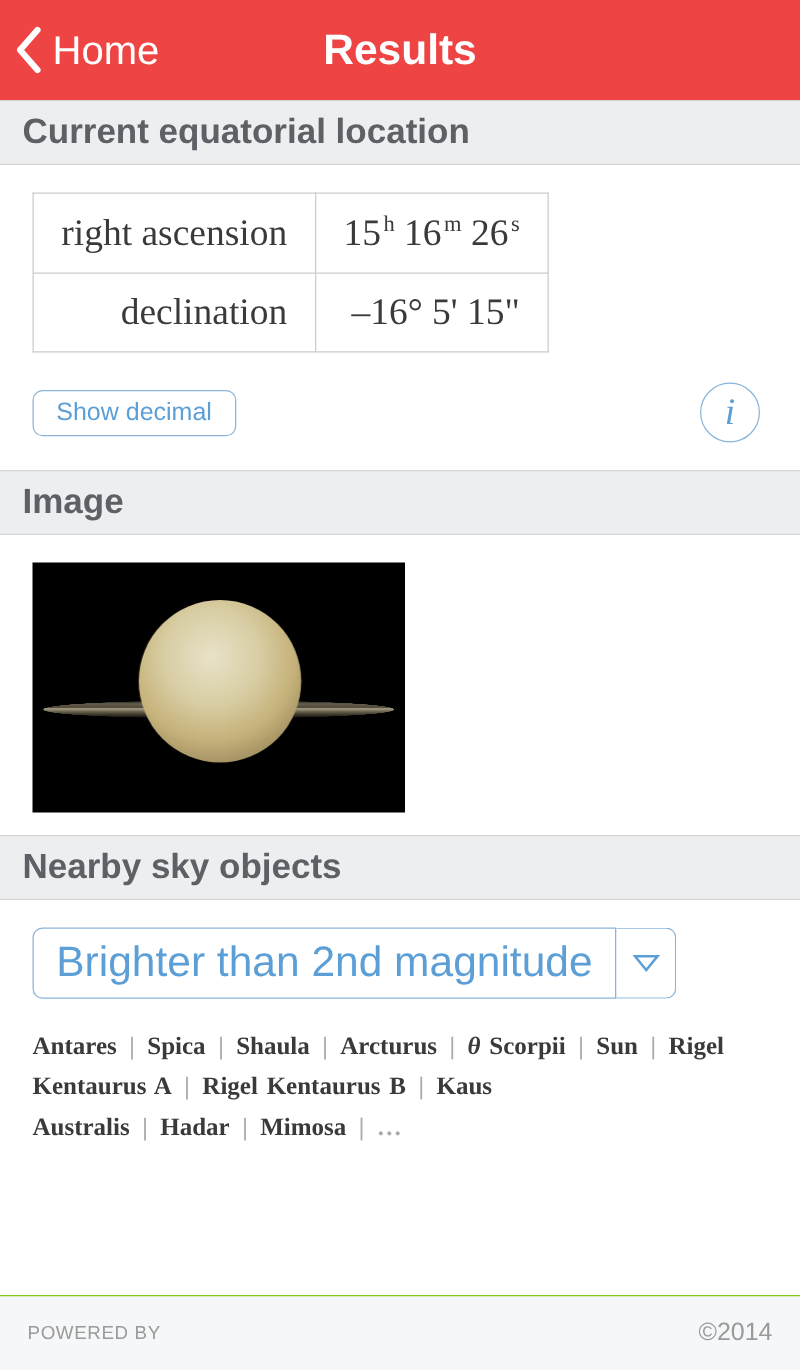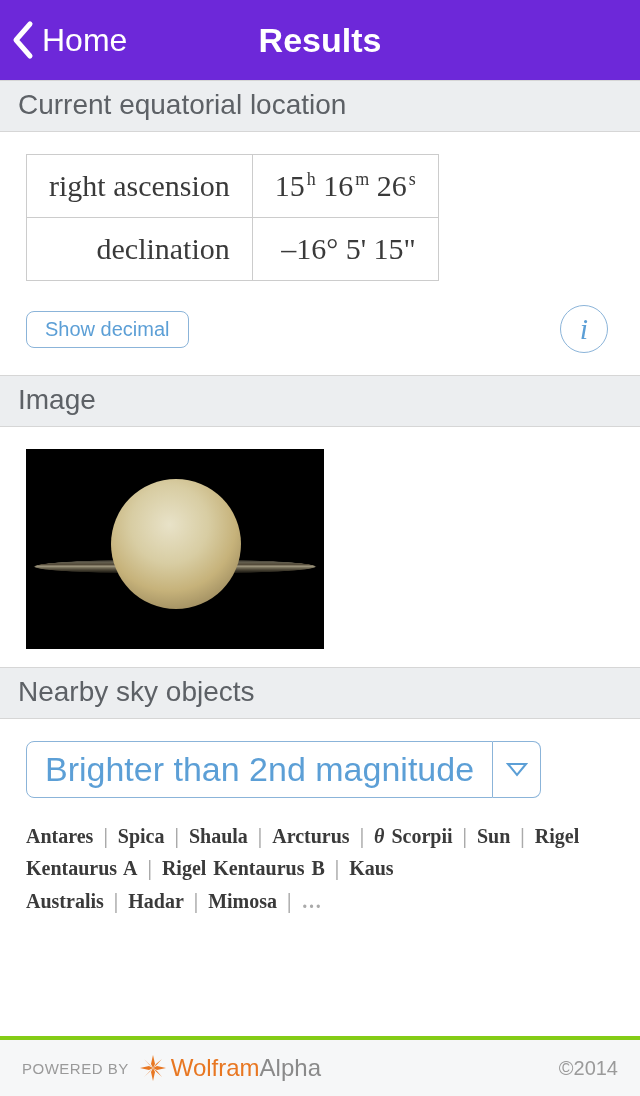--- a/index.html
+++ b/index.html
@@ -4,21 +4,21 @@
 <style>
   * { margin: 0; padding: 0; box-sizing: border-box; }
   html, body {
     width: 640px;
     height: 1096px;
     font-family: -apple-system, "Helvetica Neue", Helvetica, Arial, sans-serif;
     background: #fff;
     overflow: hidden;
   }
   .header {
-    background: #6d28d9;
+    background: #ef4444;
     height: 80px;
     display: flex;
     align-items: center;
     position: relative;
   }
   .back {
     display: flex;
     align-items: center;
     color: #fff;
     font-size: 32px;
@@ -35,21 +35,21 @@
     font-weight: 600;
     pointer-events: none;
   }
   .section-header {
     background: #eceef0;
     border-top: 1px solid #d6d6d6;
     border-bottom: 1px solid #d6d6d6;
     padding: 8px 18px 10px 18px;
     color: #5d6166;
     font-size: 28px;
-    font-weight: 400;
+    font-weight: 700;
   }
   .section-body {
     padding: 22px 26px;
     background: #fff;
   }
   table.coord {
     border-collapse: collapse;
     font-family: Georgia, "Times New Roman", serif;
     color: #3a3a3a;
   }
@@ -152,21 +152,21 @@
     word-spacing: 2px;
     font-weight: bold;
   }
   .sep { color: #aaa; padding: 0 10px; }
   .ellipsis { color: #aaa; letter-spacing: 2px; }
   .footer {
     position: absolute;
     bottom: 0; left: 0; right: 0;
     height: 60px;
     background: #f6f7f8;
-    border-top: 4px solid #84cc16;
+    border-top: 1px solid #84cc16;
     display: flex;
     align-items: center;
     padding: 0 22px;
   }
   .poweredby {
     color: #9a9a9a;
     font-size: 15px;
     letter-spacing: 0.5px;
     margin-right: 10px;
   }
@@ -239,30 +239,14 @@
       <svg width="22" height="16" viewBox="0 0 22 16">
         <path d="M2 2 L11 13 L20 2 Z"></path>
       </svg>
     </div>
   </div>
   <div class="objects" id="objects"><span>Antares</span><span class="sep">|</span><span>Spica</span><span class="sep">|</span><span>Shaula</span><span class="sep">|</span><span>Arcturus</span><span class="sep">|</span><span><span style="font-style: italic;">θ</span> Scorpii</span><span class="sep">|</span><span>Sun</span><span class="sep">|</span><span>Rigel Kentaurus A</span><span class="sep">|</span><span>Rigel Kentaurus B</span><span class="sep">|</span><span>Kaus Australis</span><span class="sep">|</span><span>Hadar</span><span class="sep">|</span><span>Mimosa</span><span class="sep">|</span><span class="ellipsis">…</span></div>
 </div>
 
 <div class="footer">
   <span class="poweredby">POWERED BY</span>
-  <span class="wolfram">
-    <svg class="spikey" width="28" height="28" viewBox="0 0 28 28">
-      <g fill="#e87722">
-        <polygon points="14,1 16,10 14,14 12,10"></polygon>
-        <polygon points="27,14 18,16 14,14 18,12"></polygon>
-        <polygon points="14,27 12,18 14,14 16,18"></polygon>
-        <polygon points="1,14 10,12 14,14 10,16"></polygon>
-        <polygon points="23,5 17.5,11 14,14 17,10"></polygon>
-        <polygon points="23,23 17,17.5 14,14 18,17"></polygon>
-        <polygon points="5,23 11,17.5 14,14 10,18"></polygon>
-        <polygon points="5,5 10.5,11 14,14 10,10"></polygon>
-      </g>
-    </svg>
-    <span class="wolf">Wolfram</span>
-      <span class="alpha">Alpha</span>
-  </span>
   <span class="copyright">©2014</span>
 </div>
 
 </body></html>

